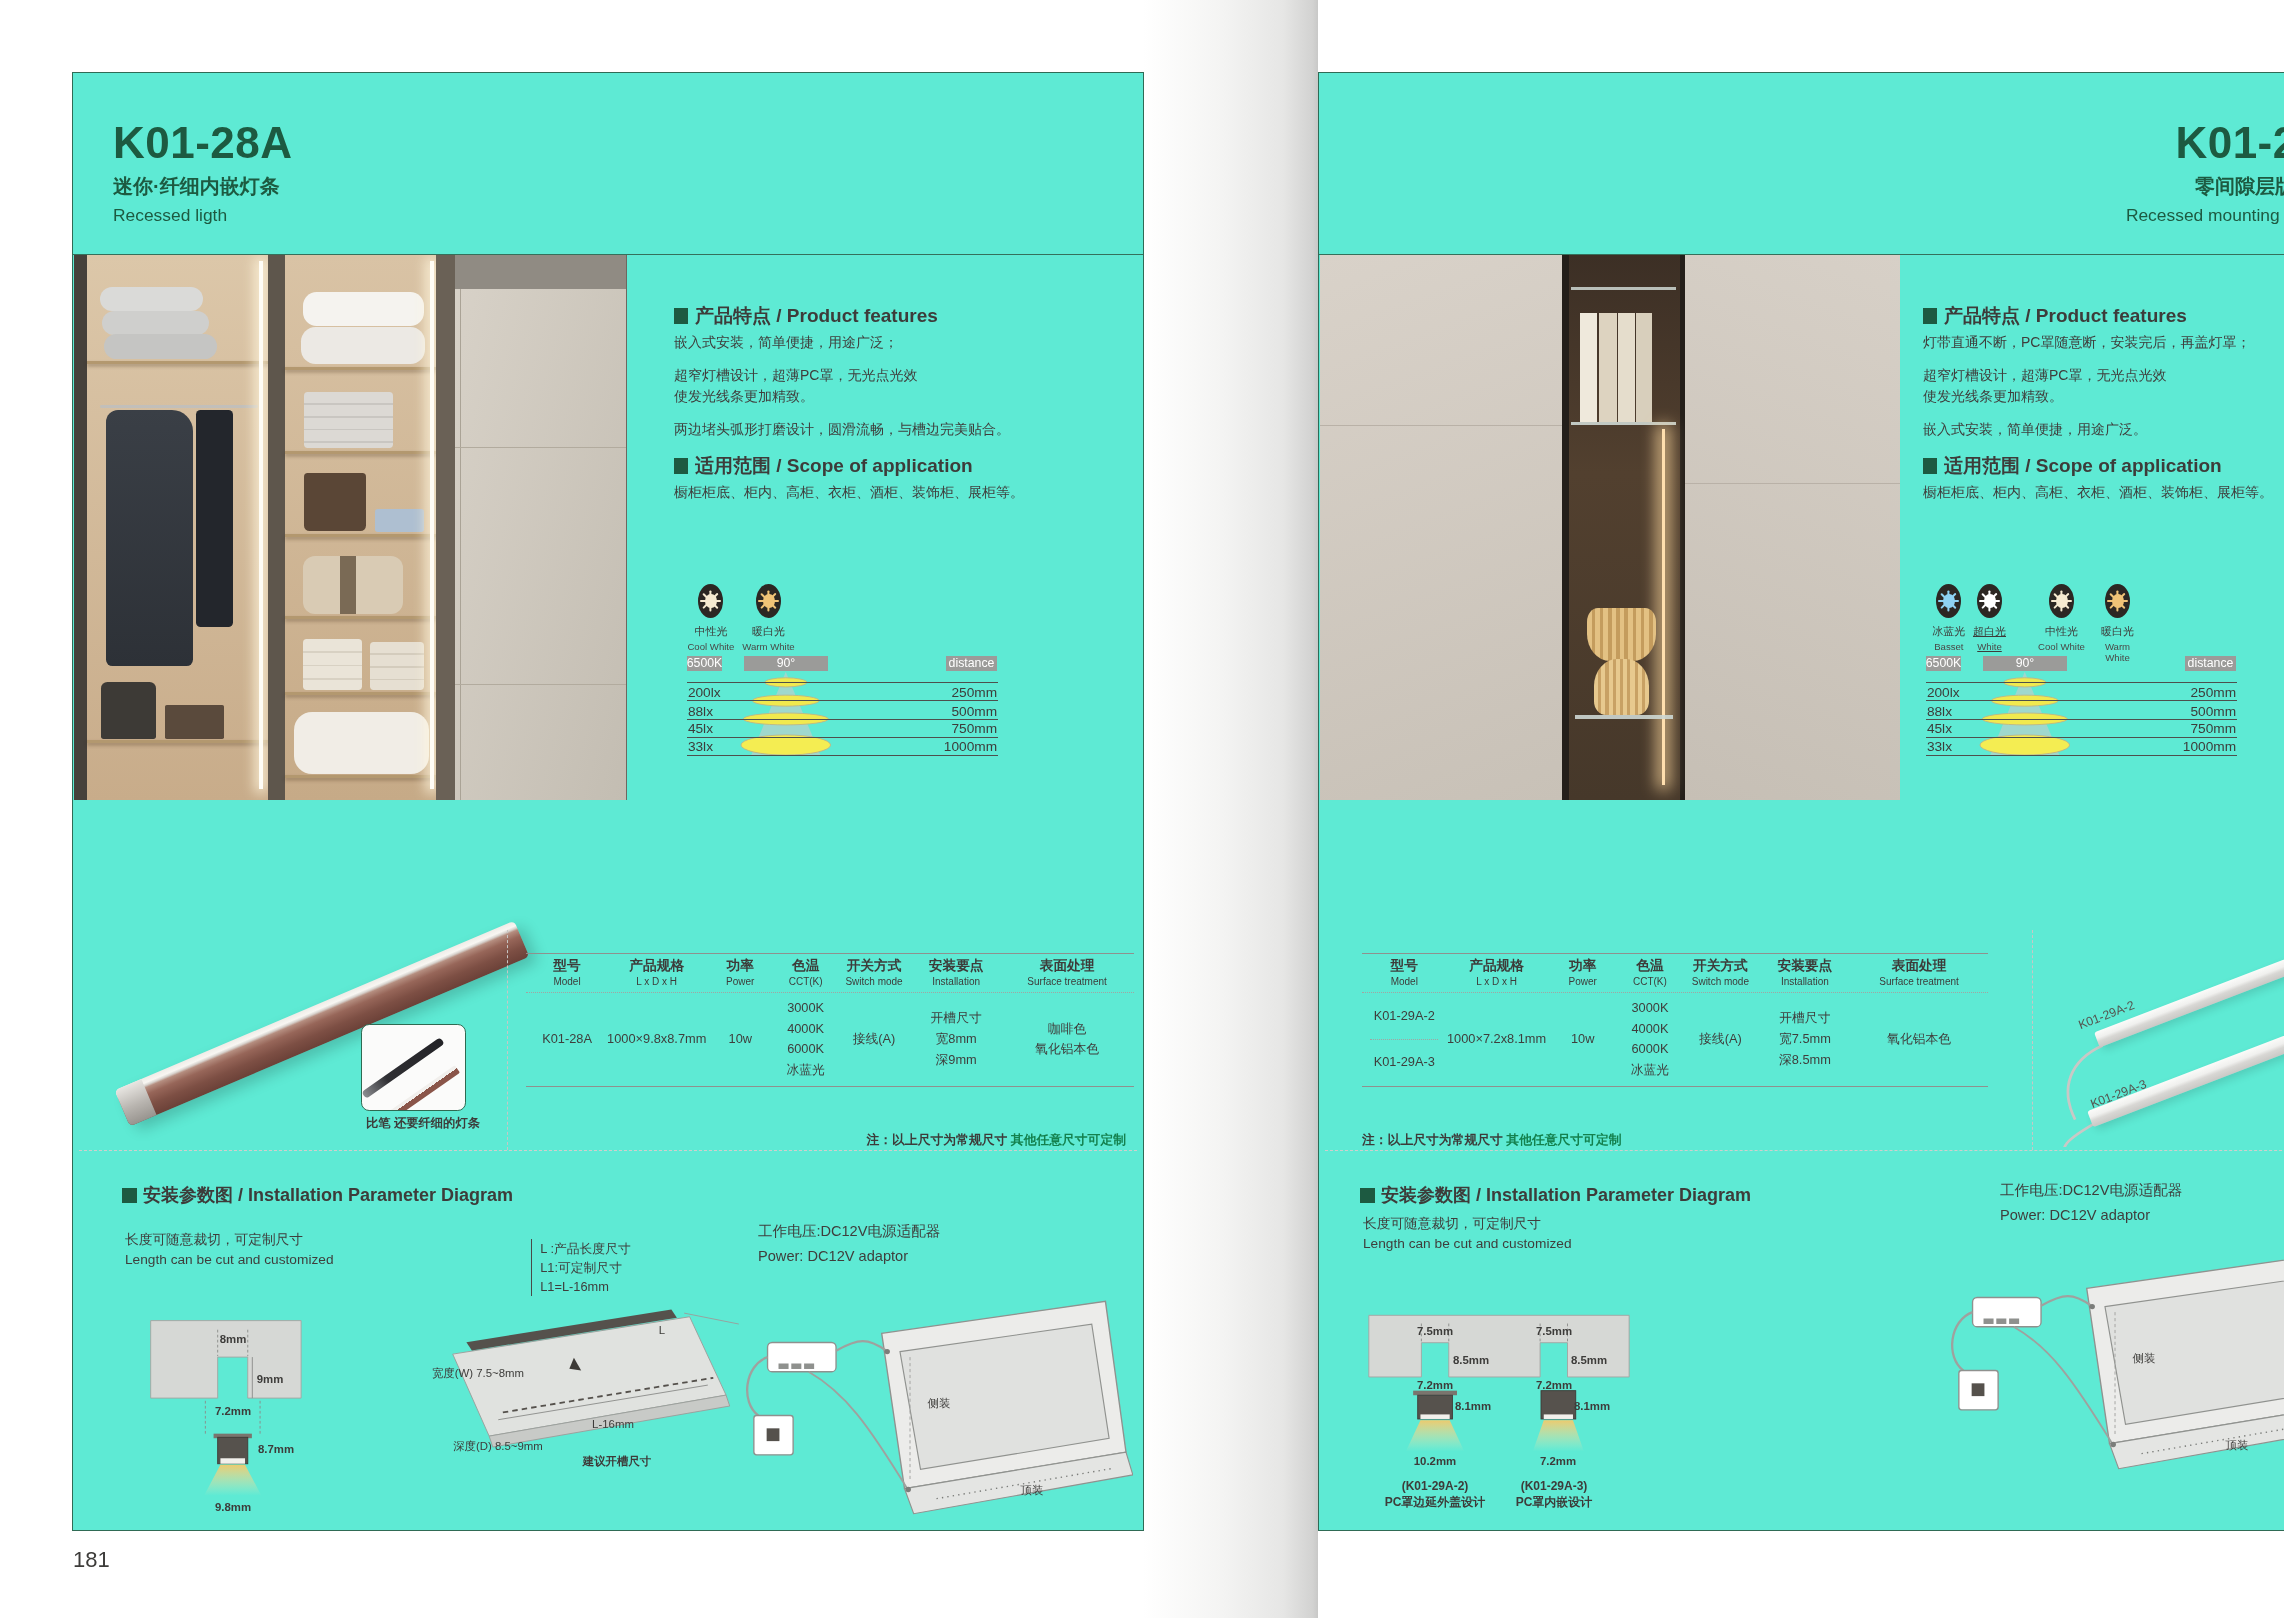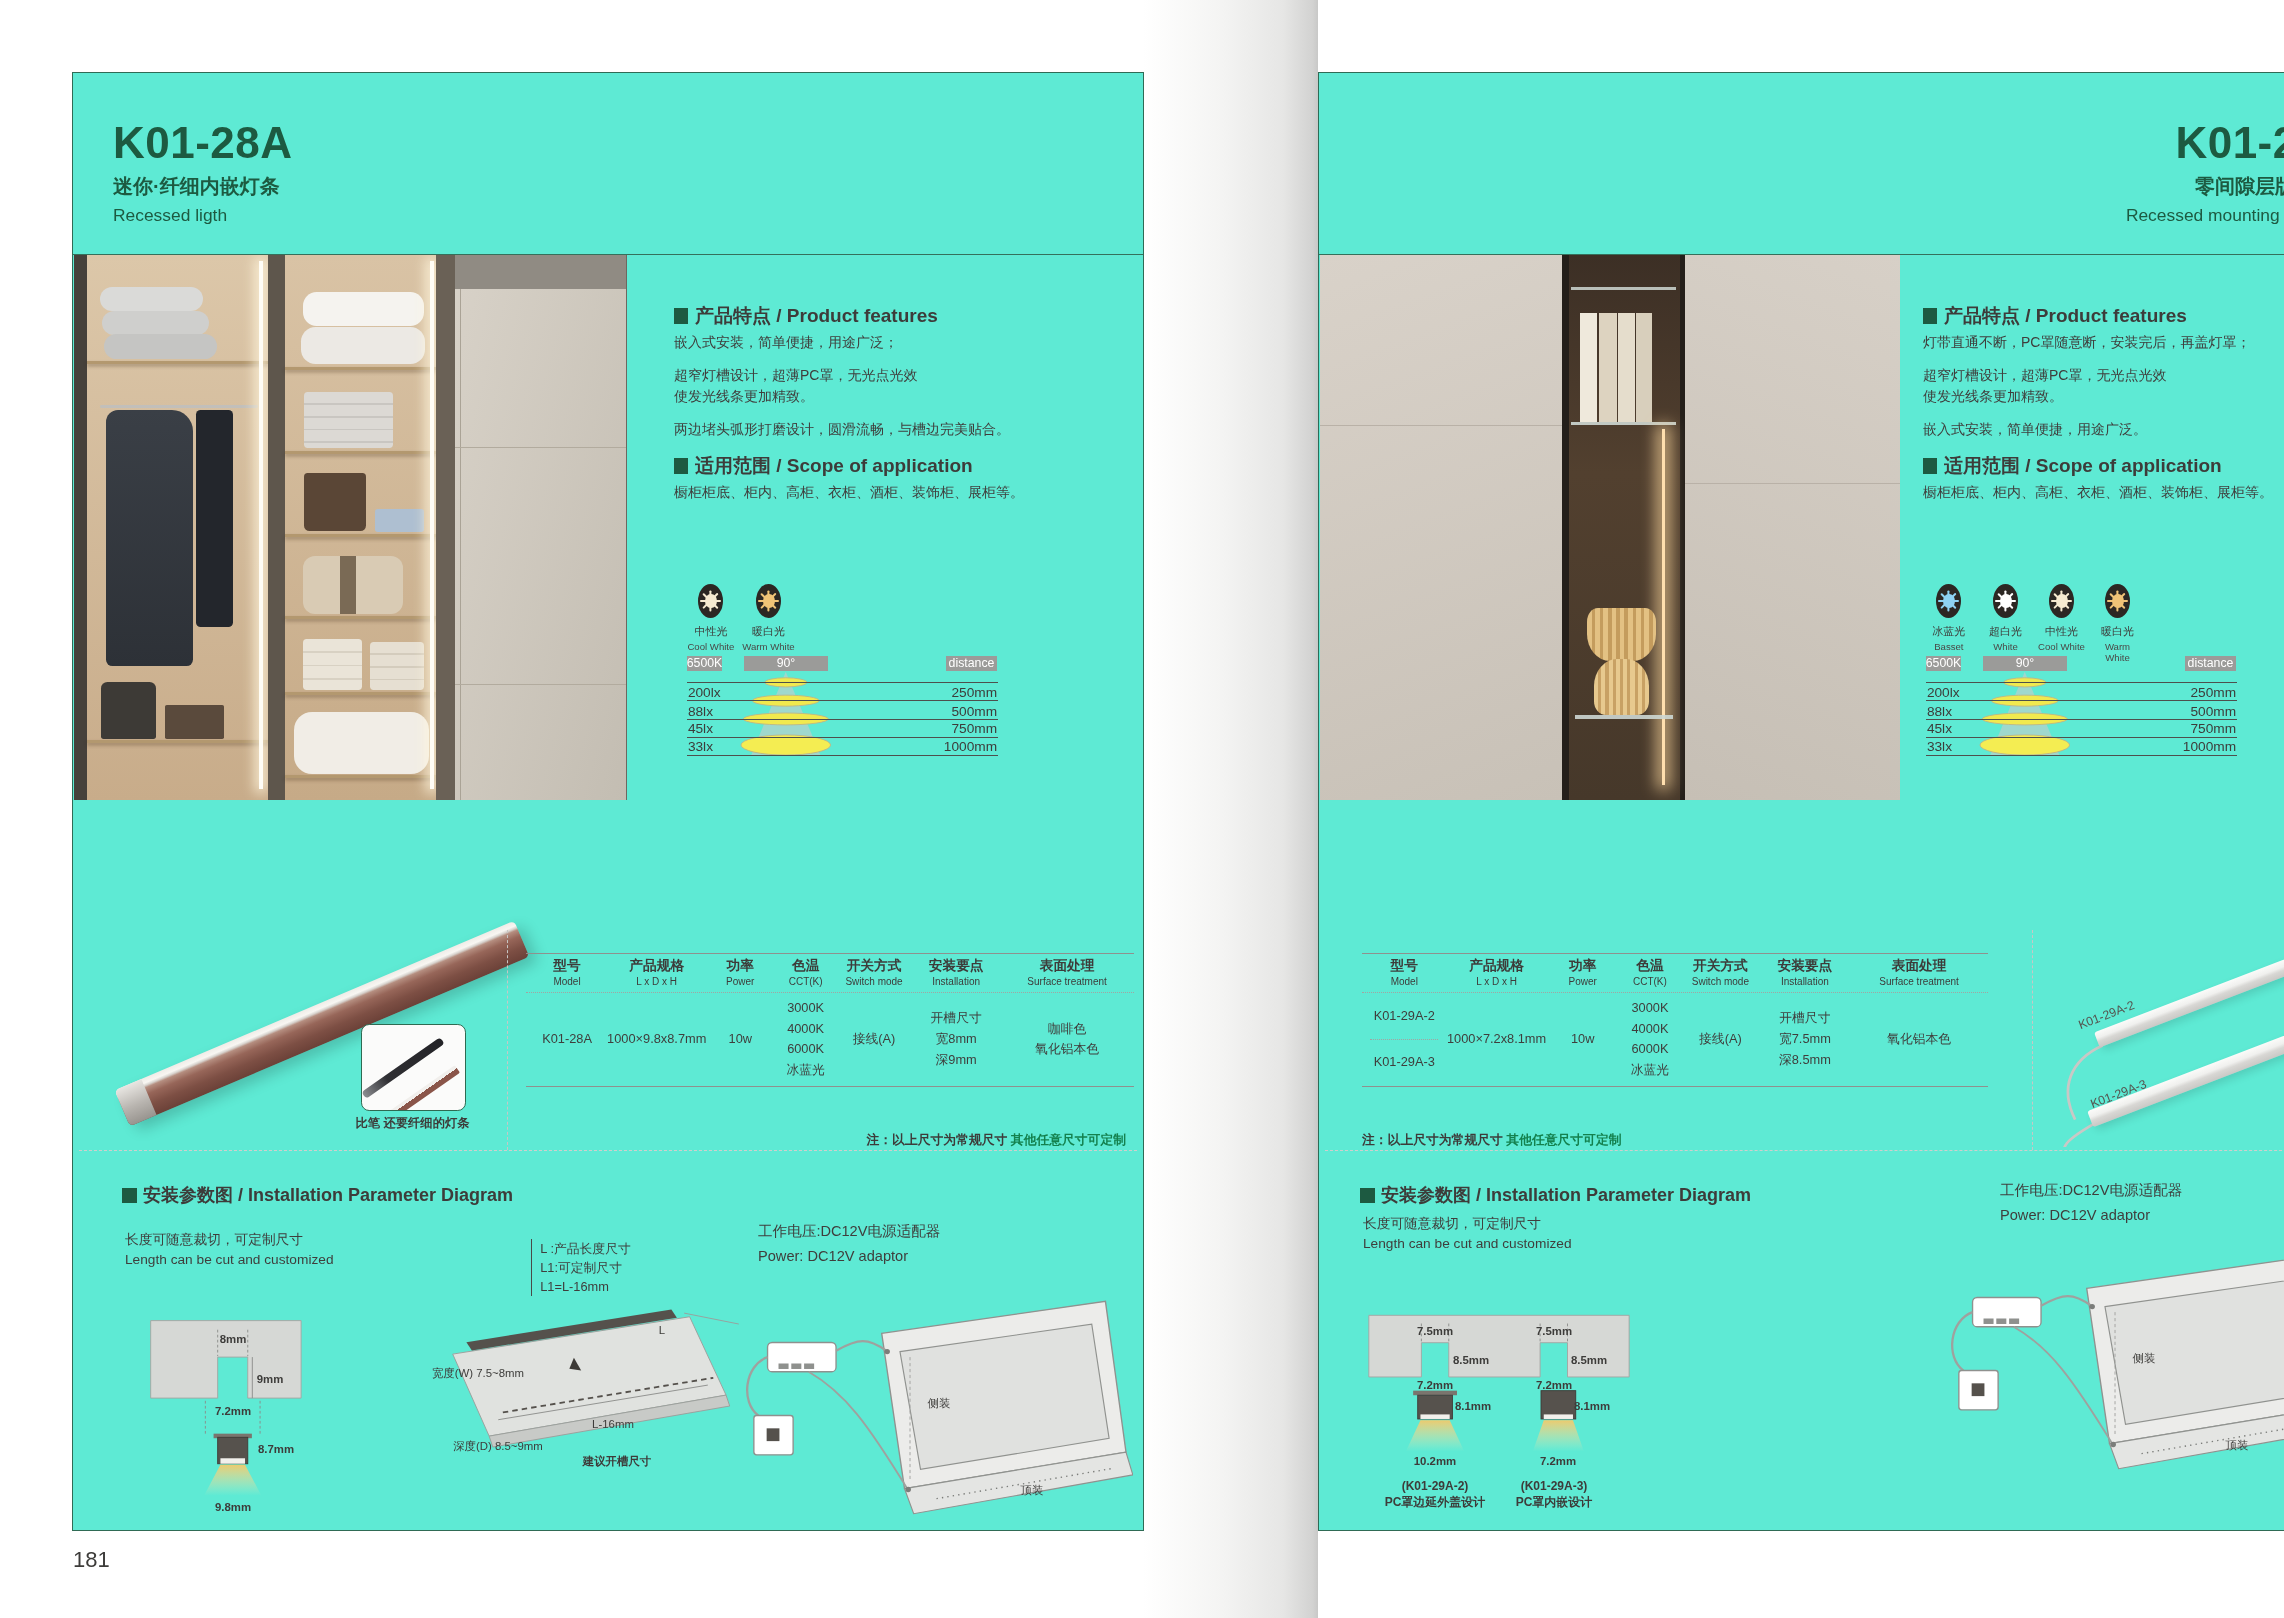--- a/index.html
+++ b/index.html
@@ -204,21 +204,21 @@
 
     <div class="abs" style="left:37px;top:854px;width:425px;height:201px;">
       <div class="bigbar" style="left:-4.6px;top:77px;width:434px;height:39px;transform:rotate(-23deg);">
         <div class="abs" style="left:0;top:0;width:29px;height:39px;border-radius:4.6px 0 0 4.6px;background:linear-gradient(180deg,#e8e6e2,#b9b5b0 55%,#98948f);"></div>
       </div>
     </div>
     <div class="inset" style="left:288px;top:951px;width:103px;height:85px;">
       <div class="abs" style="left:-7.3px;top:39px;width:96px;height:7.8px;background:linear-gradient(90deg,#8d8f92,#2f2f33 30%,#232327);border-radius:3.7px;transform:rotate(-35deg);"></div>
       <div class="abs" style="left:8.2px;top:67px;width:96px;height:8.7px;background:linear-gradient(180deg,#f1efec 0 40%,#8a5549 40%);border-radius:1.4px;transform:rotate(-35deg);"></div>
     </div>
-    <div class="caption" style="left:272px;top:1042px;width:135px;">比笔 还要纤细的灯条</div>
+    <div class="caption" style="left:272px;top:1042px;width:135px;text-align:right;">比笔 还要纤细的灯条</div>
 
     <div class="vdash" style="left:434px;top:857px;height:220px;"></div>
 
     <div class="spec-table" style="left:453px;top:880px;width:608px;">
       <div class="st-top"></div>
       <div class="st-head">
         <div>
             <div class="cn">型号</div>
             <div class="en">Model</div>
           </div>
@@ -394,21 +394,21 @@
         <div class="lampicon">
           <div class="ray c-blue" style="transform:rotate(0deg);"></div>
           <div class="ray c-blue" style="transform:rotate(45deg);"></div>
           <div class="ray c-blue" style="transform:rotate(90deg);"></div>
           <div class="ray c-blue" style="transform:rotate(135deg);"></div>
           <div class="sun c-blue"></div>
         </div>
         <div class="icon-cn">冰蓝光</div>
         <div class="icon-en">Basset</div>
       </div>
-      <div class="icon-cell" style="left:54px;top:0;width:51px;">
+      <div class="icon-cell" style="left:38px;top:0;width:51px;text-decoration:underline;">
         <div class="lampicon">
           <div class="ray c-white" style="transform:rotate(0deg);"></div>
           <div class="ray c-white" style="transform:rotate(45deg);"></div>
           <div class="ray c-white" style="transform:rotate(90deg);"></div>
           <div class="ray c-white" style="transform:rotate(135deg);"></div>
           <div class="sun c-white"></div>
         </div>
         <div class="icon-cn">超白光</div>
         <div class="icon-en">White</div>
       </div>

